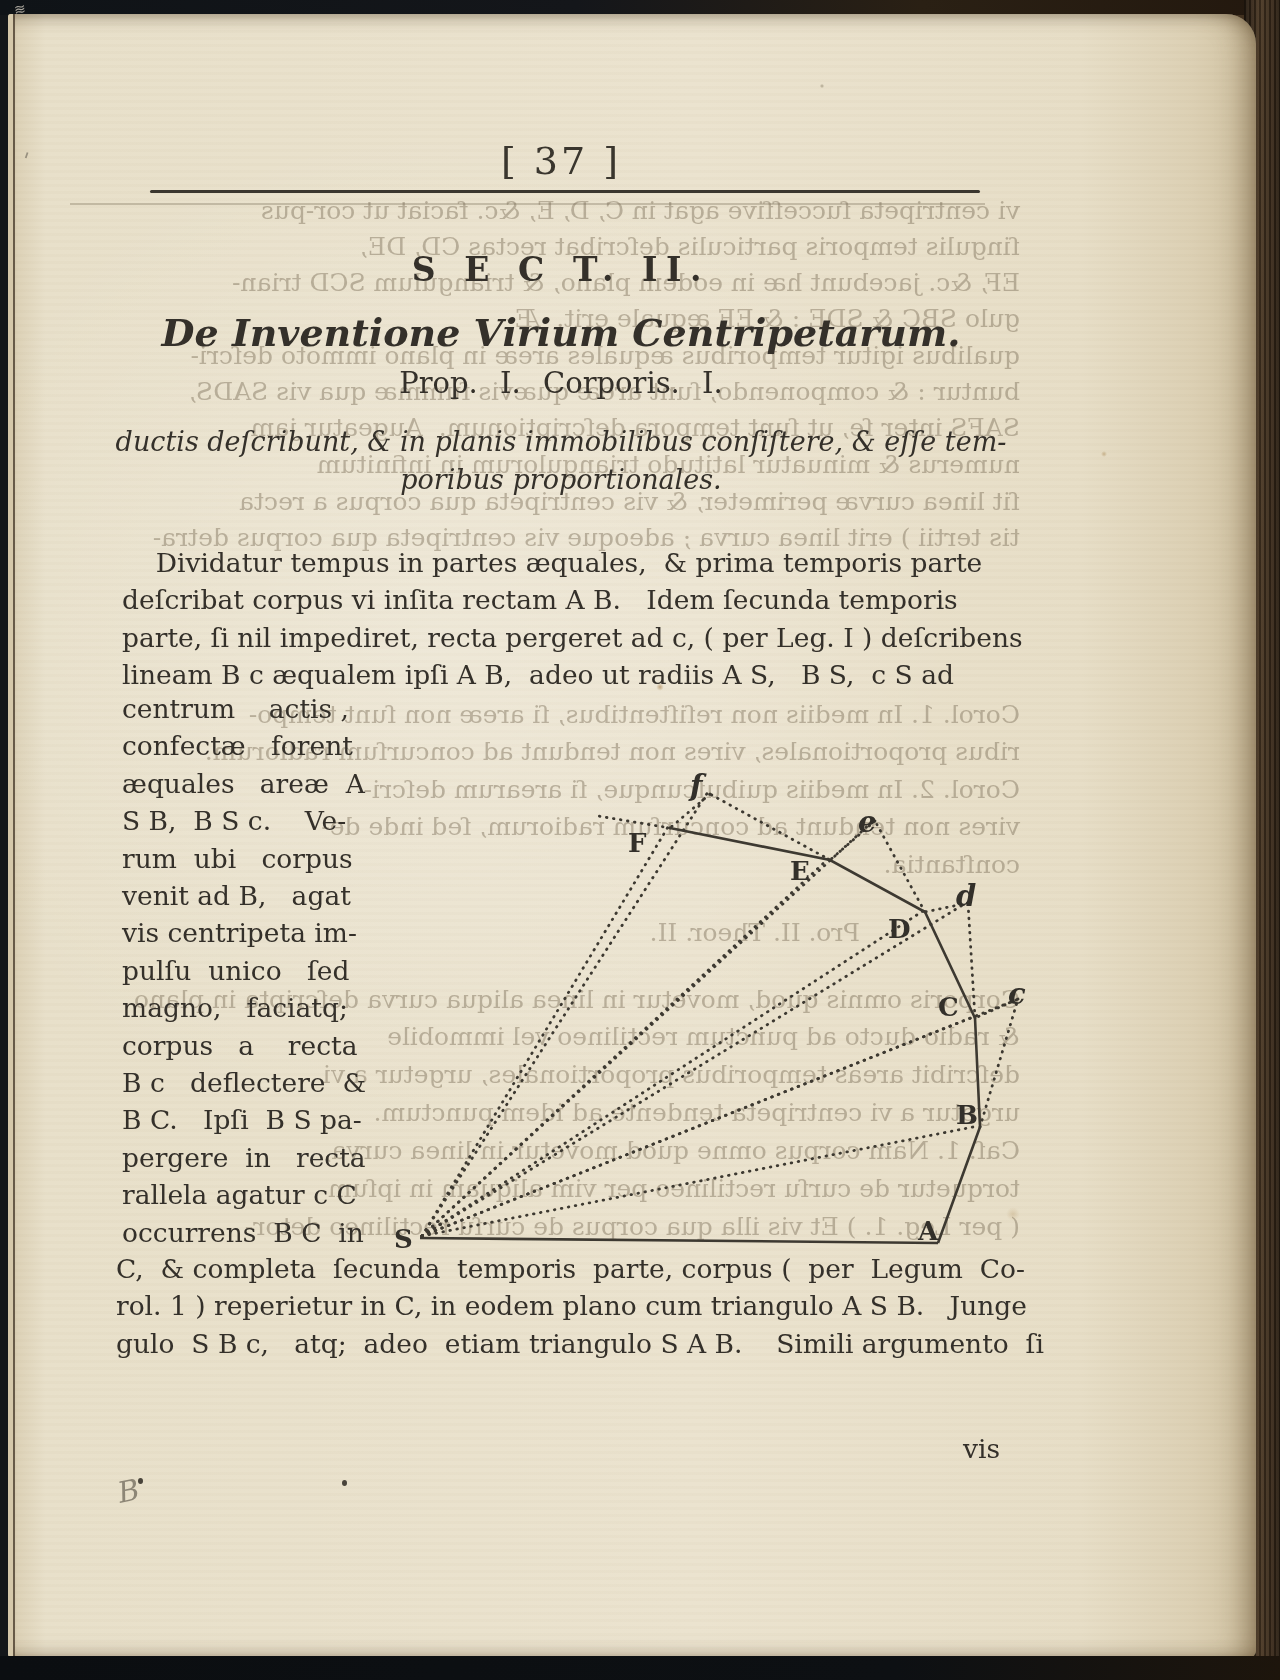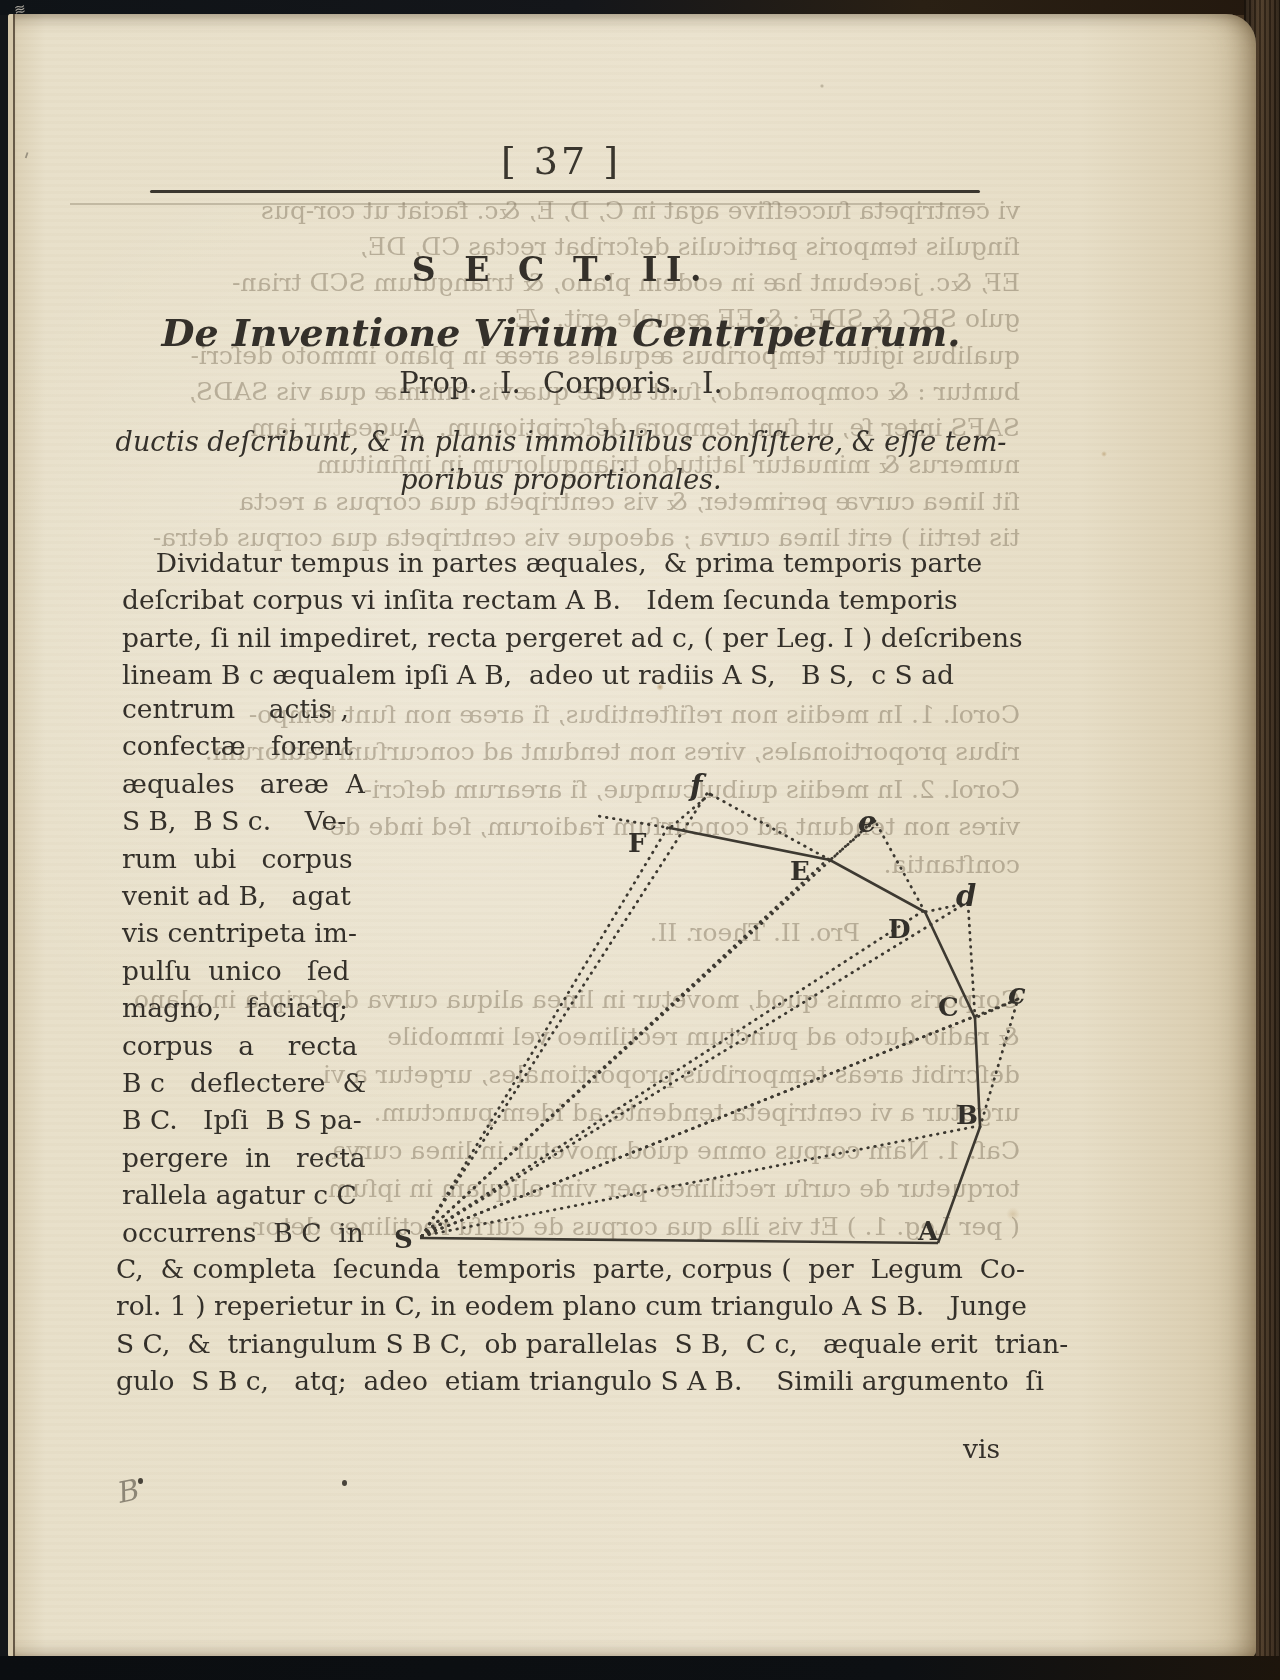--- a/index.html
+++ b/index.html
@@ -139,21 +139,20 @@
     <div>B c   deflectere  &amp;</div>
     <div>B C.   Ipſi  B S pa-</div>
     <div>pergere  in   recta</div>
     <div>rallela agatur c C</div>
     <div>occurrens  B C  in</div>
   </div>
 
   <div class="tx body-lines" id="parabottom">
     <div>C,  &amp; completa  ſecunda  temporis  parte, corpus (  per  Legum  Co-</div>
     <div>rol. 1 ) reperietur in C, in eodem plano cum triangulo A S B.   Junge</div>
-    <div>S C,  &amp;  triangulum S B C,  ob parallelas  S B,  C c,   æquale erit  trian-</div>
     <div>gulo  S B c,   atq;  adeo  etiam triangulo S A B.    Simili argumento  ſi</div>
   </div>
 
   <div class="tx" id="catchword">vis</div>
   <div class="tx" id="margin-mark">B</div>
   <div class="margin-tick">'</div>
   <div class="speck" style="left:138px;top:1478px;"></div>
   <div class="speck" style="left:342px;top:1480px;"></div>
 
   <svg id="figure" viewBox="385 740 660 520">

